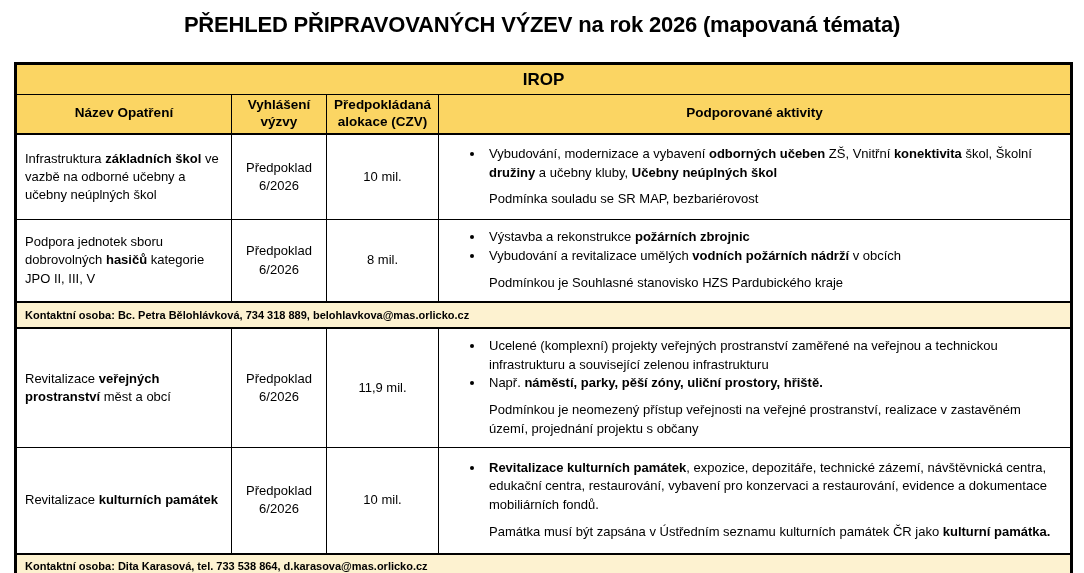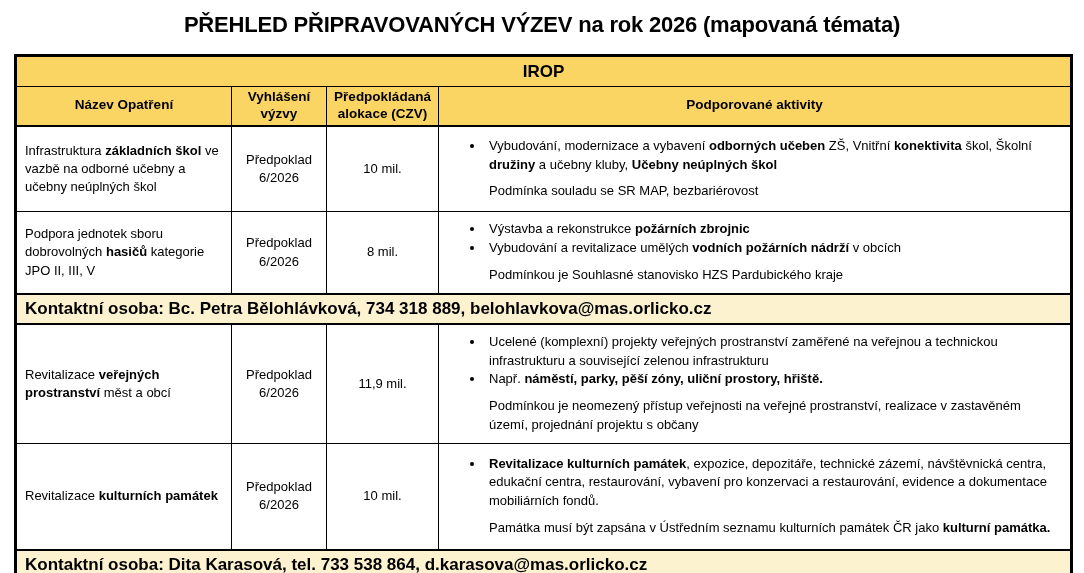--- a/index.html
+++ b/index.html
@@ -13,21 +13,21 @@
     background: #ffffff;
     font-family: "Liberation Sans", "DejaVu Sans", sans-serif;
     color: #000;
   }
   .page { width: 1084px; height: 573px; padding: 10px 14px 0 14px; overflow: hidden; }
   .title {
     text-align: center;
     font-size: 22px;
     font-weight: 800;
     letter-spacing: -0.2px;
-    margin: 2px 0 16px 0;
+    margin: 2px 0 24px 0;
   }
   table.grid {
     width: 1056px;
     border-collapse: collapse;
     table-layout: fixed;
     border: 3px solid var(--line);
   }
   col.c-name   { width: 216px; }
   col.c-date   { width: 95px;  }
   col.c-alloc  { width: 112px; }
@@ -64,21 +64,21 @@
 
   ul.bullets { margin: 0; padding-left: 36px; list-style-type: disc; }
   ul.bullets li { padding-left: 4px; line-height: 1.45; }
   .condition {
     margin: 8px 0 0 40px;
     line-height: 1.45;
   }
   tr.contact-row td {
     background: var(--cream);
     font-weight: 700;
-    font-size: 17px;
+    font-size: 11px;
     padding: 4px 8px;
     height: 26px;
     border-top: 2px solid var(--line);
     border-bottom: 2px solid var(--line);
   }
   span.b { font-weight: 700; text-align: right; }
 </style>
 </head>
 <body>
 

